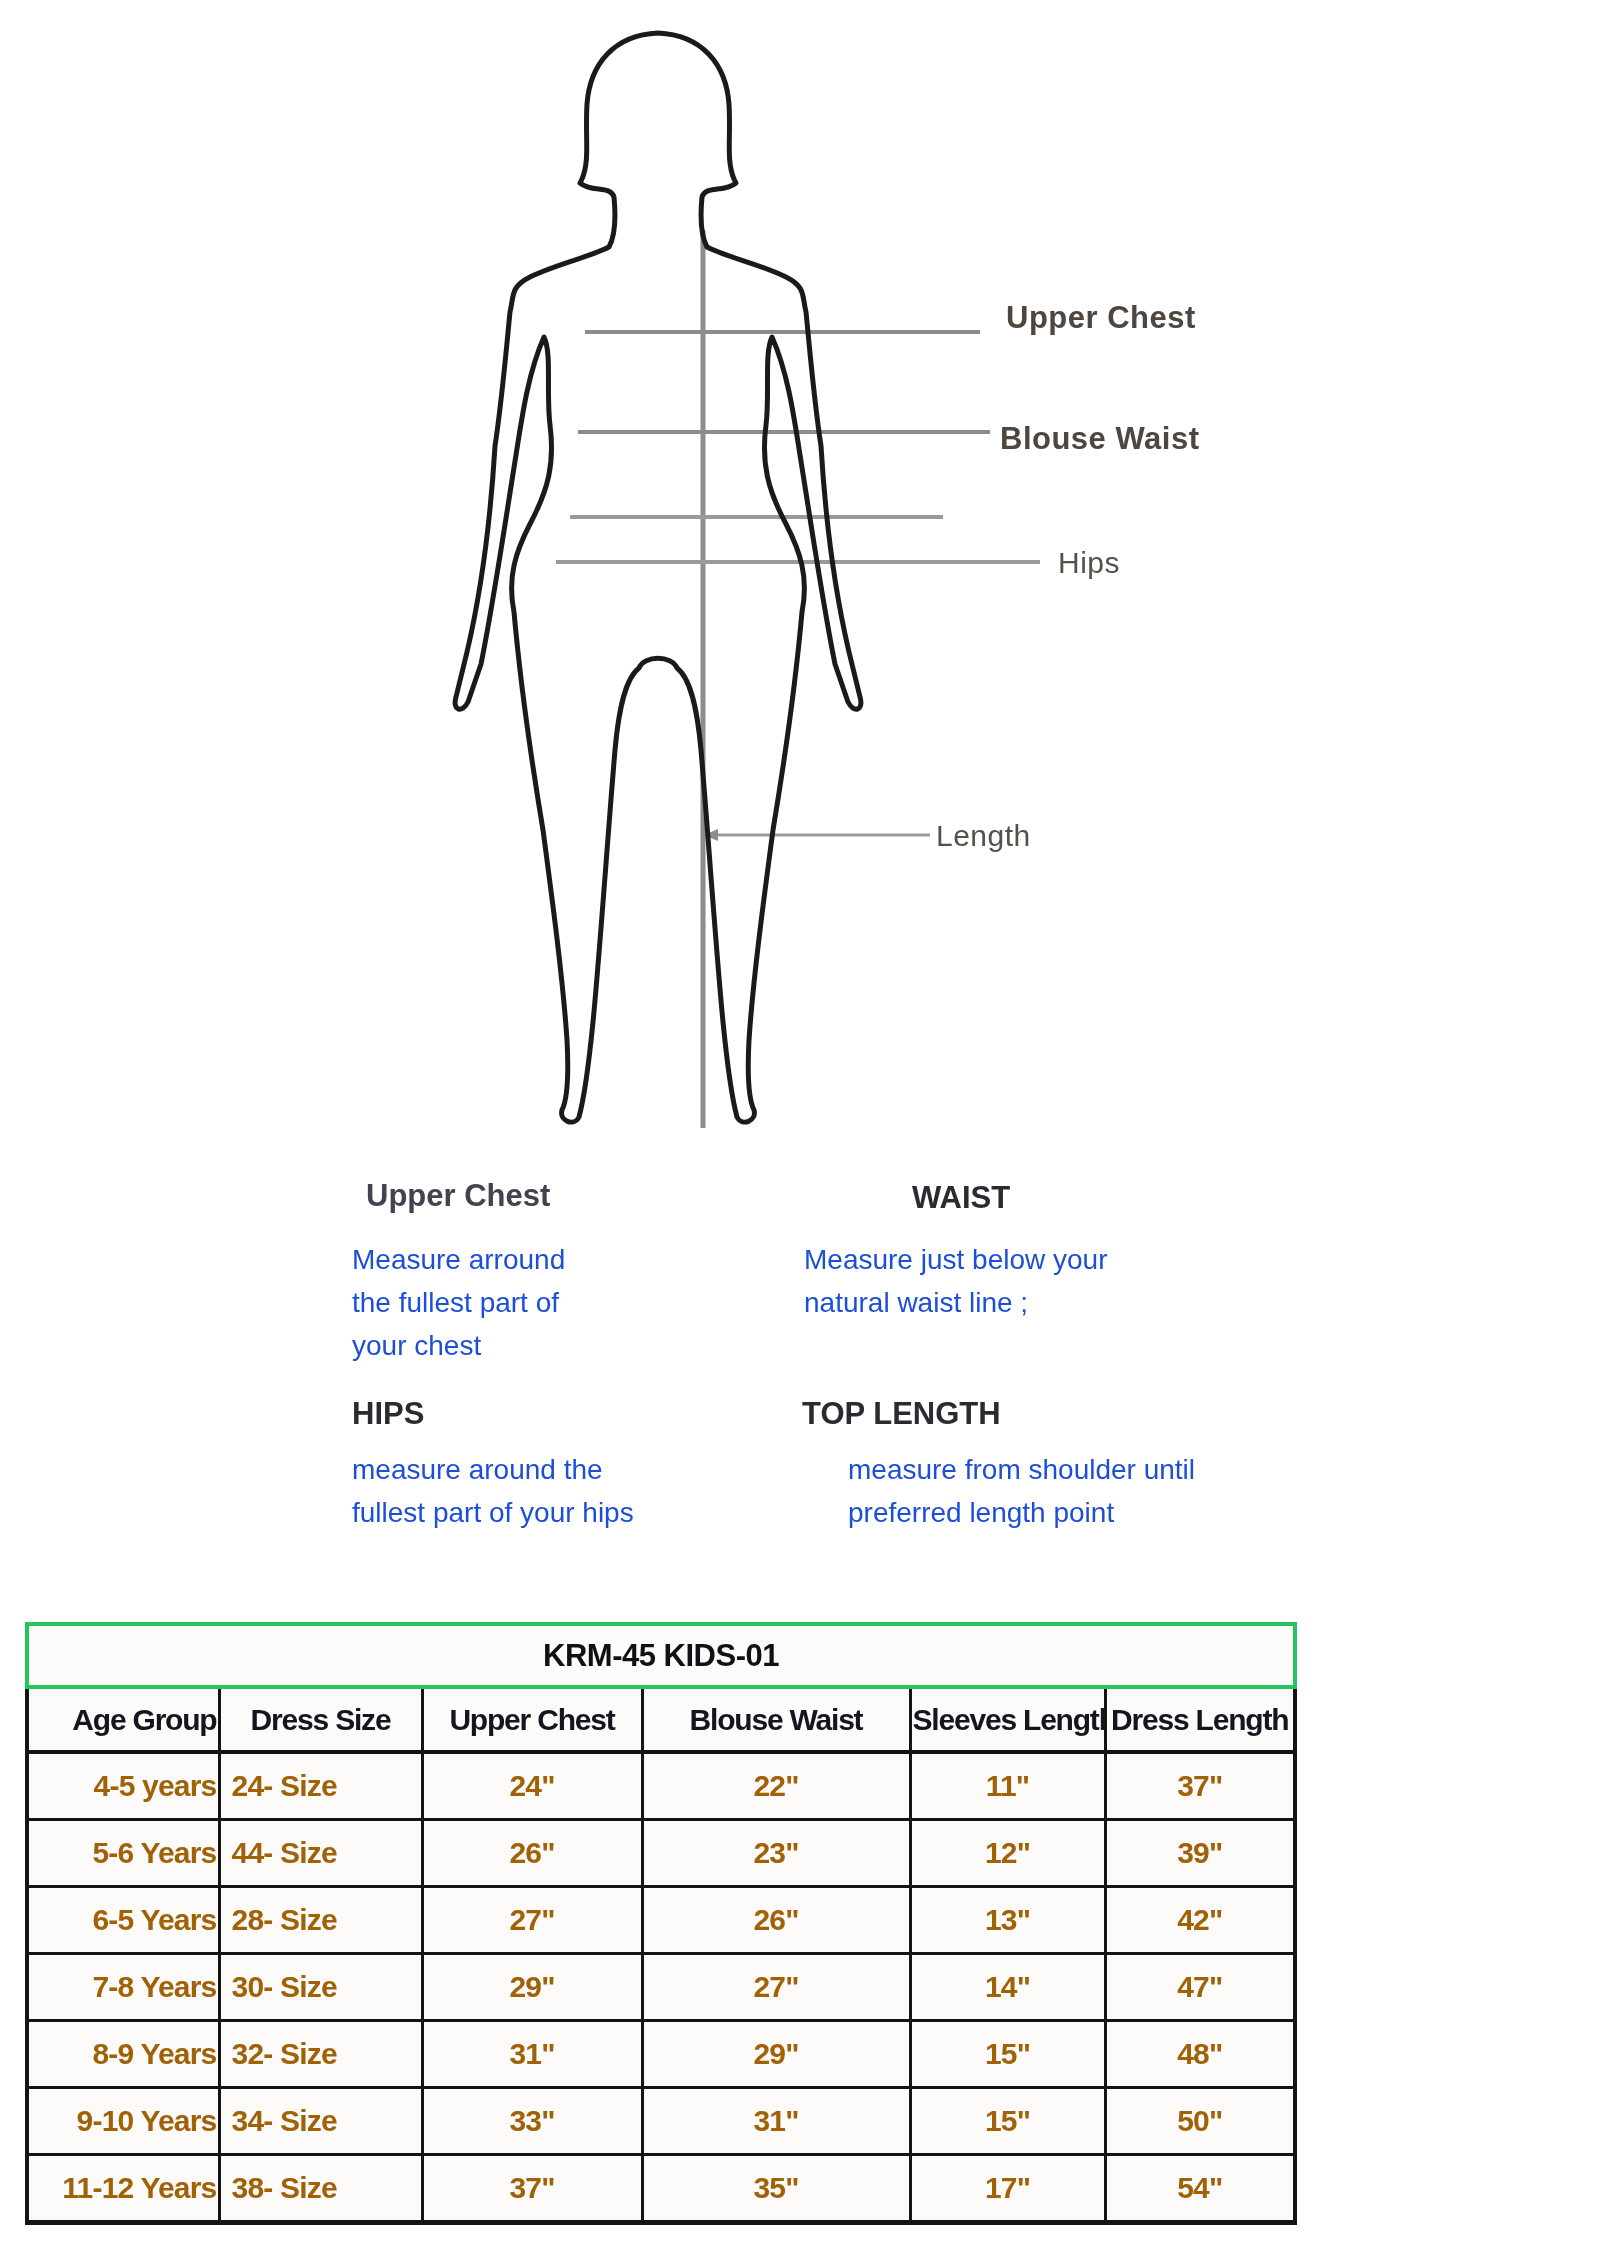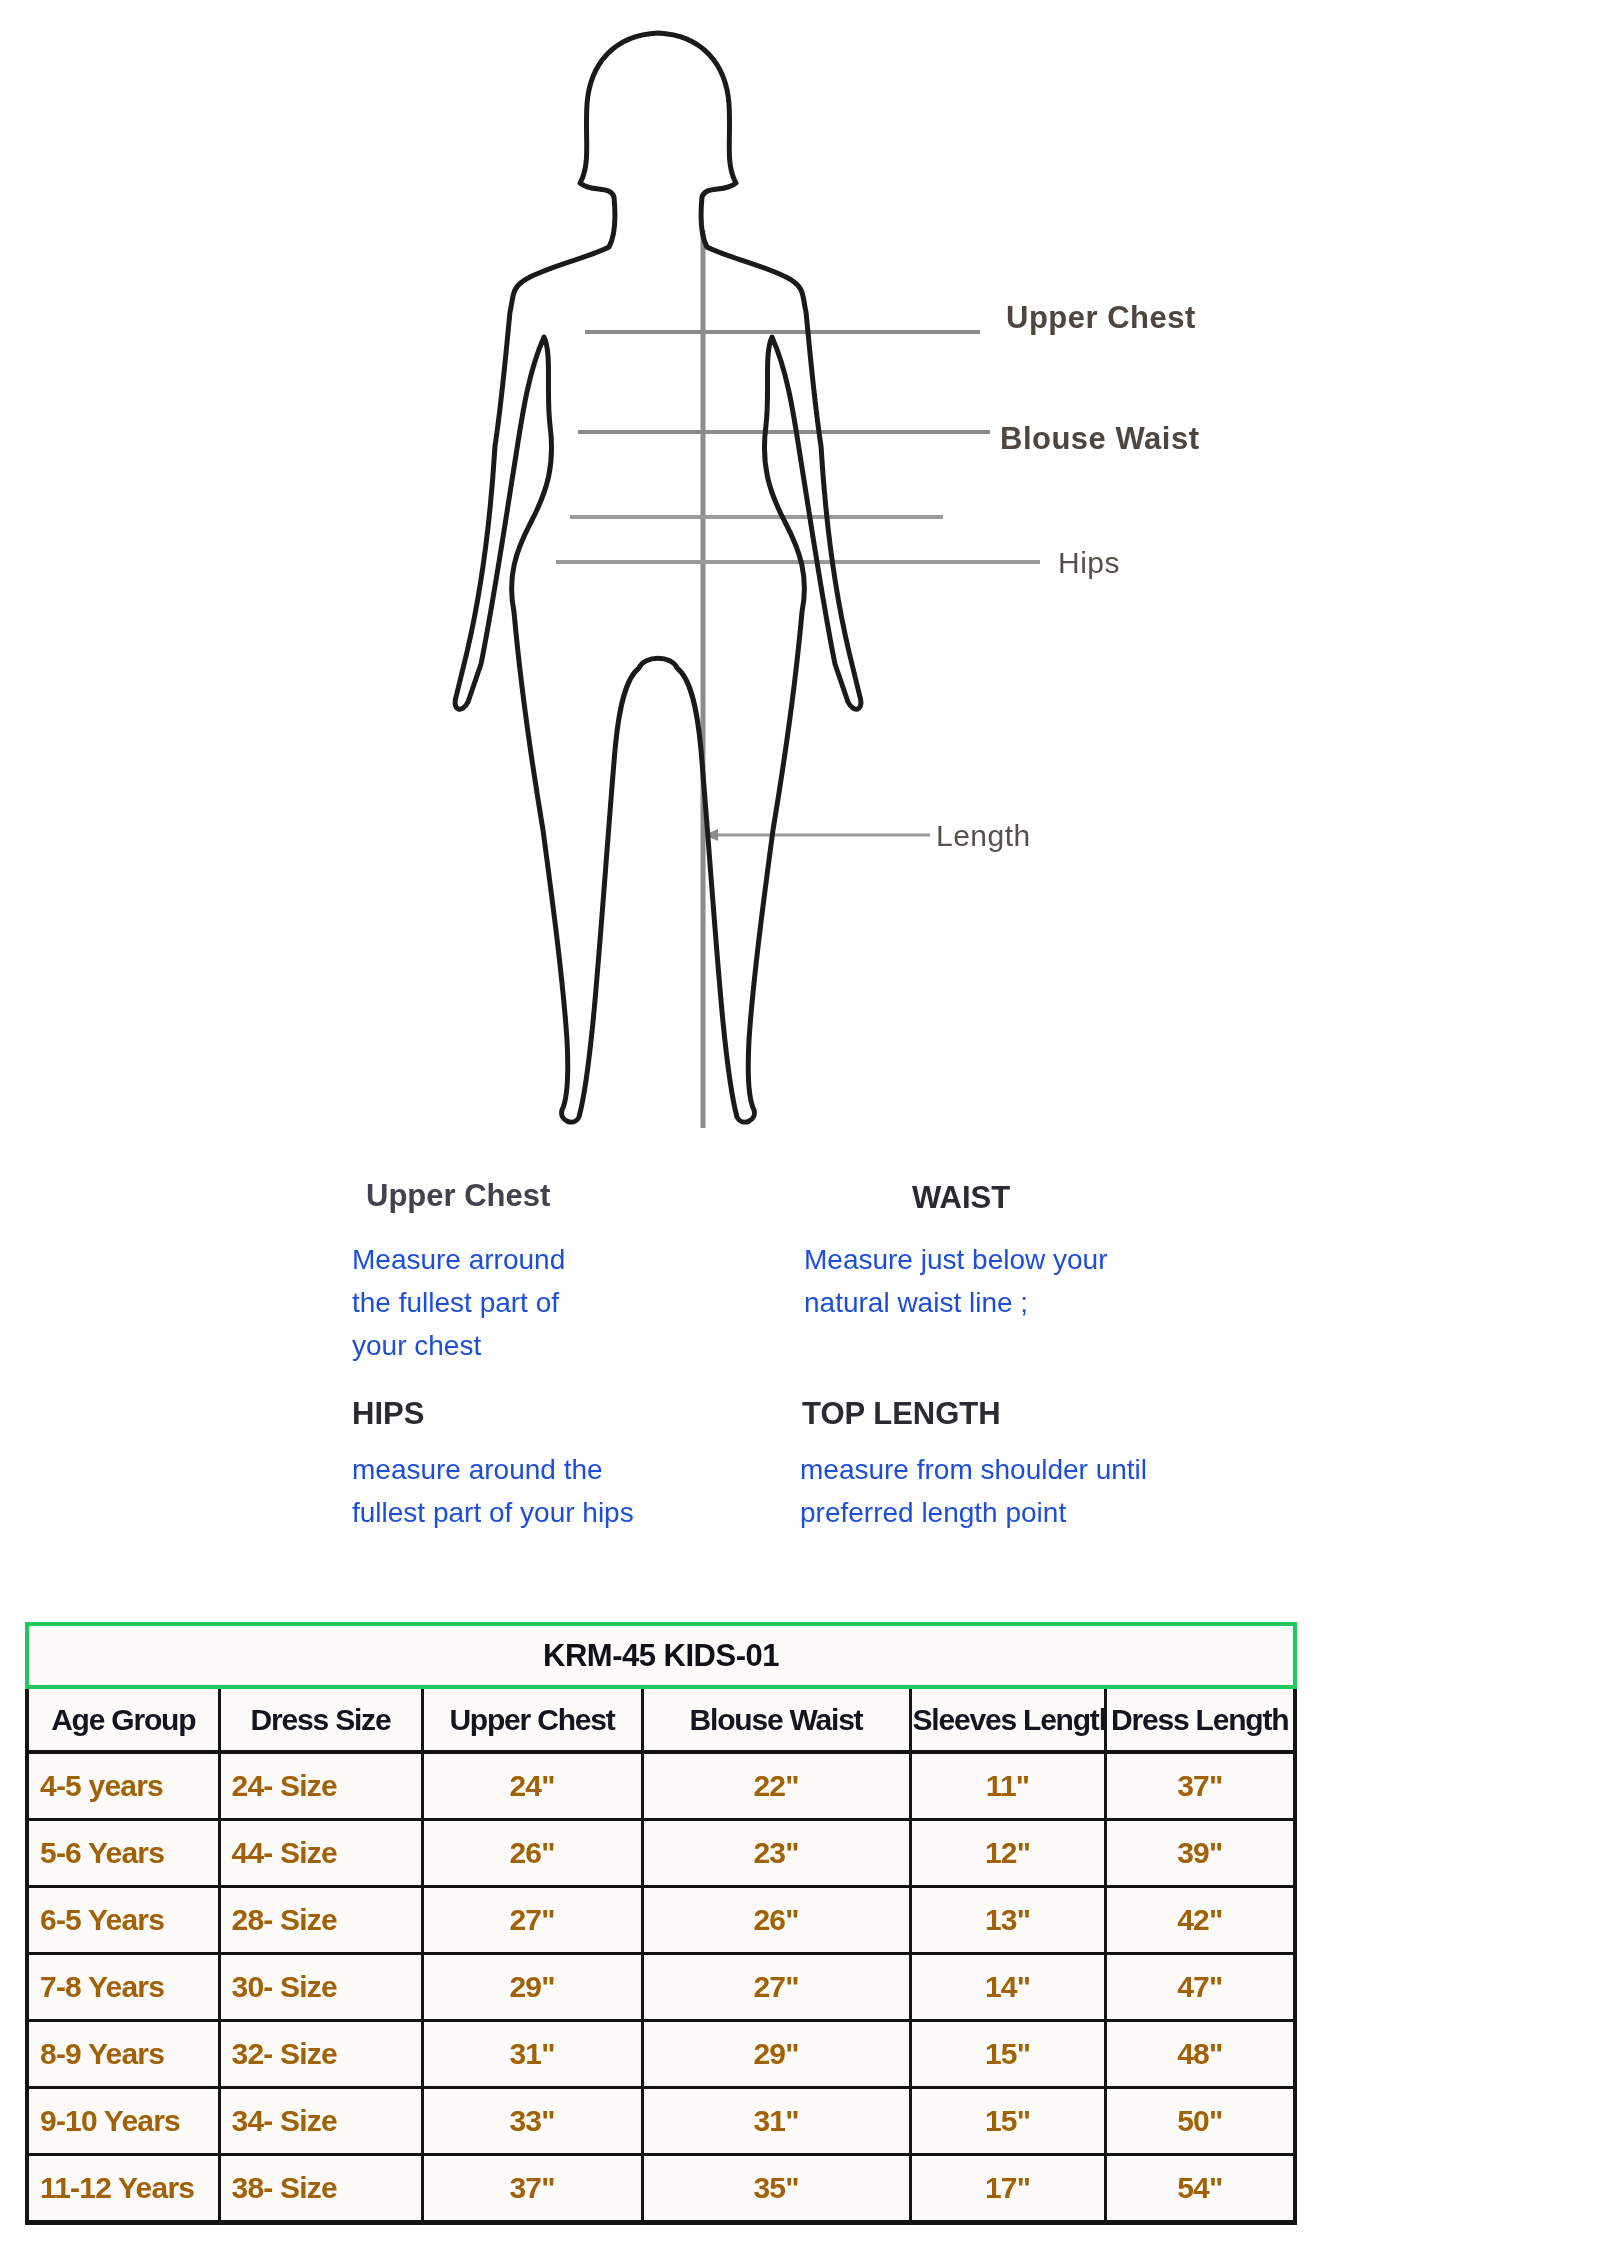--- a/index.html
+++ b/index.html
@@ -20,21 +20,21 @@
   table.size-chart td,table.size-chart th{border:3px solid #141414;background:#fcfbf9;
                    overflow:hidden;white-space:nowrap;}
   table.size-chart .title-cell{border:4px solid #22c55e;font-size:31px;font-weight:700;
                    text-align:center;color:#101016;height:57px;letter-spacing:-.5px;}
   table.size-chart th{font-size:30px;font-weight:700;color:#15151f;text-align:center;
                    height:59px;letter-spacing:-1.2px;border-bottom-width:4px;}
   table.size-chart td{font-size:30px;font-weight:700;color:#a16207;height:62px;
                    text-align:center;letter-spacing:-.8px;}
   table.size-chart td.lft{text-align:left;padding-left:11px;}
   table.size-chart tr.last td{border-bottom-width:5px;}
-  table.size-chart td.first,table.size-chart th.first{border-left-width:4px;}
+  table.size-chart td.first,table.size-chart th.first{border-left-width:4px;text-align:right;}
   table.size-chart td.end,table.size-chart th.end{border-right-width:4px;}
 </style>
 </head>
 <body>
 
 <svg class="abs" style="left:0;top:0;" width="1600" height="2250" viewBox="0 0 1600 2250">
 
   <line x1="703" y1="230" x2="703" y2="1128" stroke="#8c8c8c" stroke-width="5"></line>
 
   <line x1="585" y1="332" x2="980" y2="332" stroke="#8c8c8c" stroke-width="4"></line>
@@ -117,21 +117,21 @@
     <div>natural waist line ;</div>
   </div>
 
   <div class="sec-head" style="left:352px;top:1396px;">HIPS</div>
   <div class="sec-body" style="left:352px;top:1448px;">
     <div>measure around the</div>
     <div>fullest part of your hips</div>
   </div>
 
   <div class="sec-head" style="left:802px;top:1396px;">TOP LENGTH</div>
-  <div class="sec-body" style="left:800px;top:1448px;">
+  <div class="sec-body" style="left:848px;top:1448px;">
     <div>measure from shoulder until</div>
     <div>preferred length point</div>
   </div>
 
 </div>
 
 <div class="abs" style="left:25px;top:1622px;">
 <table class="size-chart">
   <colgroup>
     <col style="width:192px">

